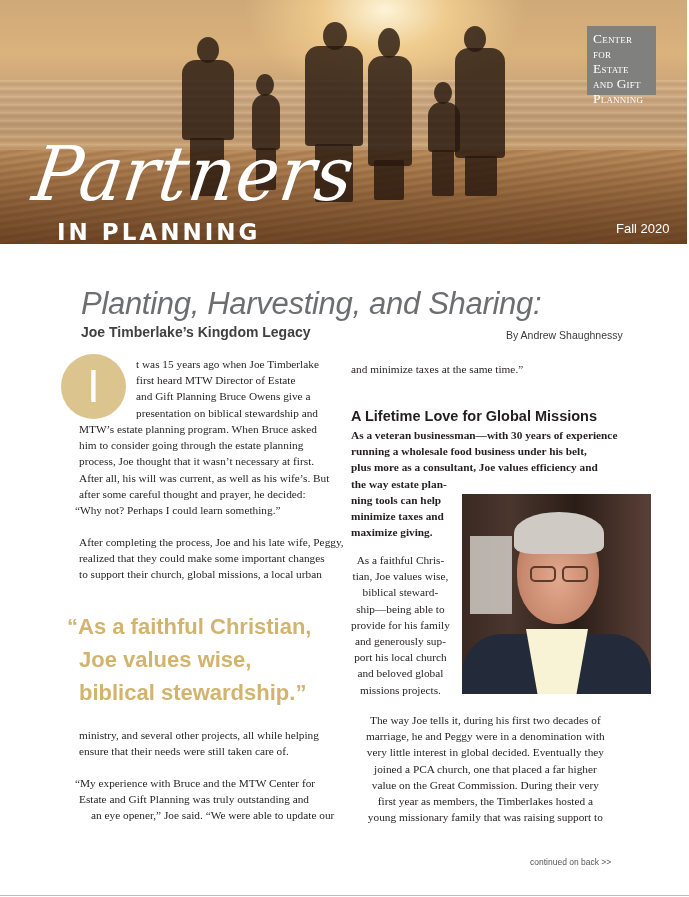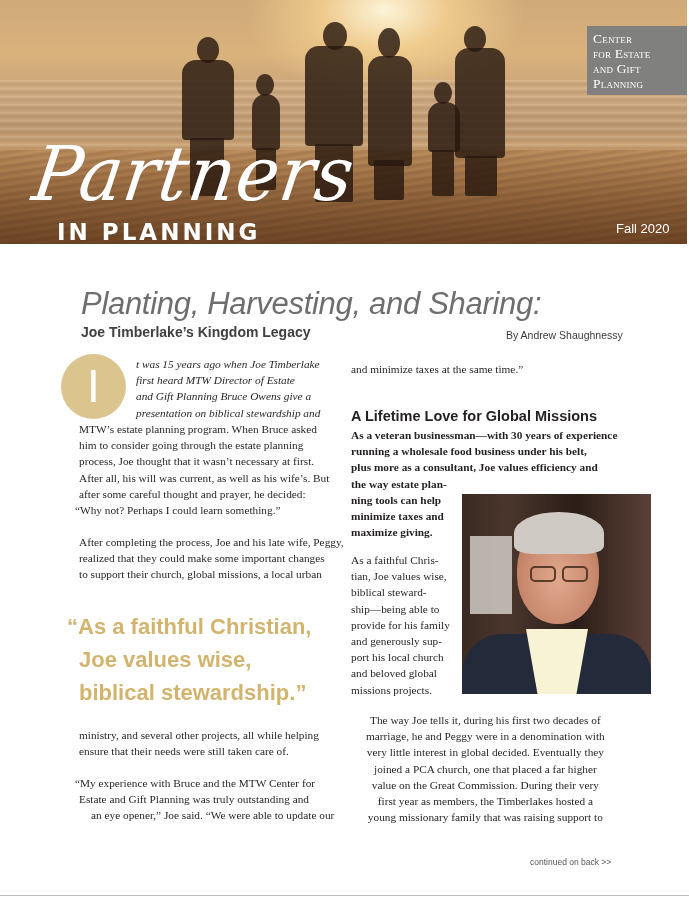--- a/index.html
+++ b/index.html
@@ -20,21 +20,21 @@
   .banner .shore {
     position: absolute; left: 0; top: 150px; width: 100%; height: 94px;
     background:
       repeating-linear-gradient(172deg, rgba(60,35,15,0.0) 0px, rgba(60,35,15,0.18) 3px, rgba(60,35,15,0) 7px),
       linear-gradient(180deg, rgba(190,140,90,0.5) 0%, rgba(110,70,38,0.6) 100%);
   }
   .silhouette { position: absolute; background: rgba(40,25,15,0.82); border-radius: 14px 14px 4px 4px; }
   .head { position: absolute; background: rgba(40,25,15,0.82); border-radius: 50%; }
 
   .center-badge {
-    position: absolute; left: 587px; top: 26px; width: 102px; height: 69px;
+    position: absolute; left: 587px; top: 26px; width: 69px; height: 69px;
     background: #80807f; color: #ffffff; padding: 5px 6px;
     font-family: "Liberation Serif", "DejaVu Serif", serif; font-variant: small-caps;
     font-size: 13.5px; line-height: 15px; letter-spacing: 0.2px;
   }
   .script-title {
     position: absolute; left: 34px; top: 132px; color: #ffffff;
     font-family: "DejaVu Serif", serif; font-style: italic; font-weight: 300;
     font-size: 72px; letter-spacing: 1px; transform: skewX(-8deg) scaleY(1.05);
     text-shadow: 0 0 1px rgba(0,0,0,0.2);
   }
@@ -148,21 +148,21 @@
 </div>
 
 <h1 class="article-title">Planting, Harvesting, and Sharing:</h1>
 <h2 class="article-subtitle">Joe Timberlake’s Kingdom Legacy</h2>
 <div class="byline">By Andrew Shaughnessy</div>
 
 <div class="dropcap">
   <div class="dropcap-letter">I</div>
 </div>
 
-<div class="para" style="left:136px;top:356px;font-style:italic;">
+<div class="para" style="left:136px;top:356px;">
   <span class="ln">t was 15 years ago when Joe Timberlake</span>
   <span class="ln">first heard MTW Director of Estate</span>
   <span class="ln">and Gift Planning Bruce Owens give a</span>
   <span class="ln">presentation on biblical stewardship and</span>
 </div>
 <div class="para" style="left:79px;top:421px;">
   <span class="ln">MTW’s estate planning program. When Bruce asked</span>
   <span class="ln">him to consider going through the estate planning</span>
   <span class="ln">process, Joe thought that it wasn’t necessary at first.</span>
   <span class="ln">After all, his will was current, as well as his wife’s. But</span>
@@ -202,21 +202,21 @@
 <div class="para" style="left:351px;top:427px;font-weight:bold;">
   <span class="ln">As a veteran businessman—with 30 years of experience</span>
   <span class="ln">running a wholesale food business under his belt,</span>
   <span class="ln">plus more as a consultant, Joe values efficiency and</span>
   <span class="ln">the way estate plan-</span>
   <span class="ln">ning tools can help</span>
   <span class="ln">minimize taxes and</span>
   <span class="ln">maximize giving.</span>
 </div>
 
-<div class="para" style="left:351px;top:552px;">
+<div class="para" style="left:351px;top:552px;text-align:center;">
   <span class="ln">As a faithful Chris-</span>
   <span class="ln">tian, Joe values wise,</span>
   <span class="ln">biblical steward-</span>
   <span class="ln">ship—being able to</span>
   <span class="ln">provide for his family</span>
   <span class="ln">and generously sup-</span>
   <span class="ln">port his local church</span>
   <span class="ln">and beloved global</span>
   <span class="ln">missions projects.</span>
 </div>

